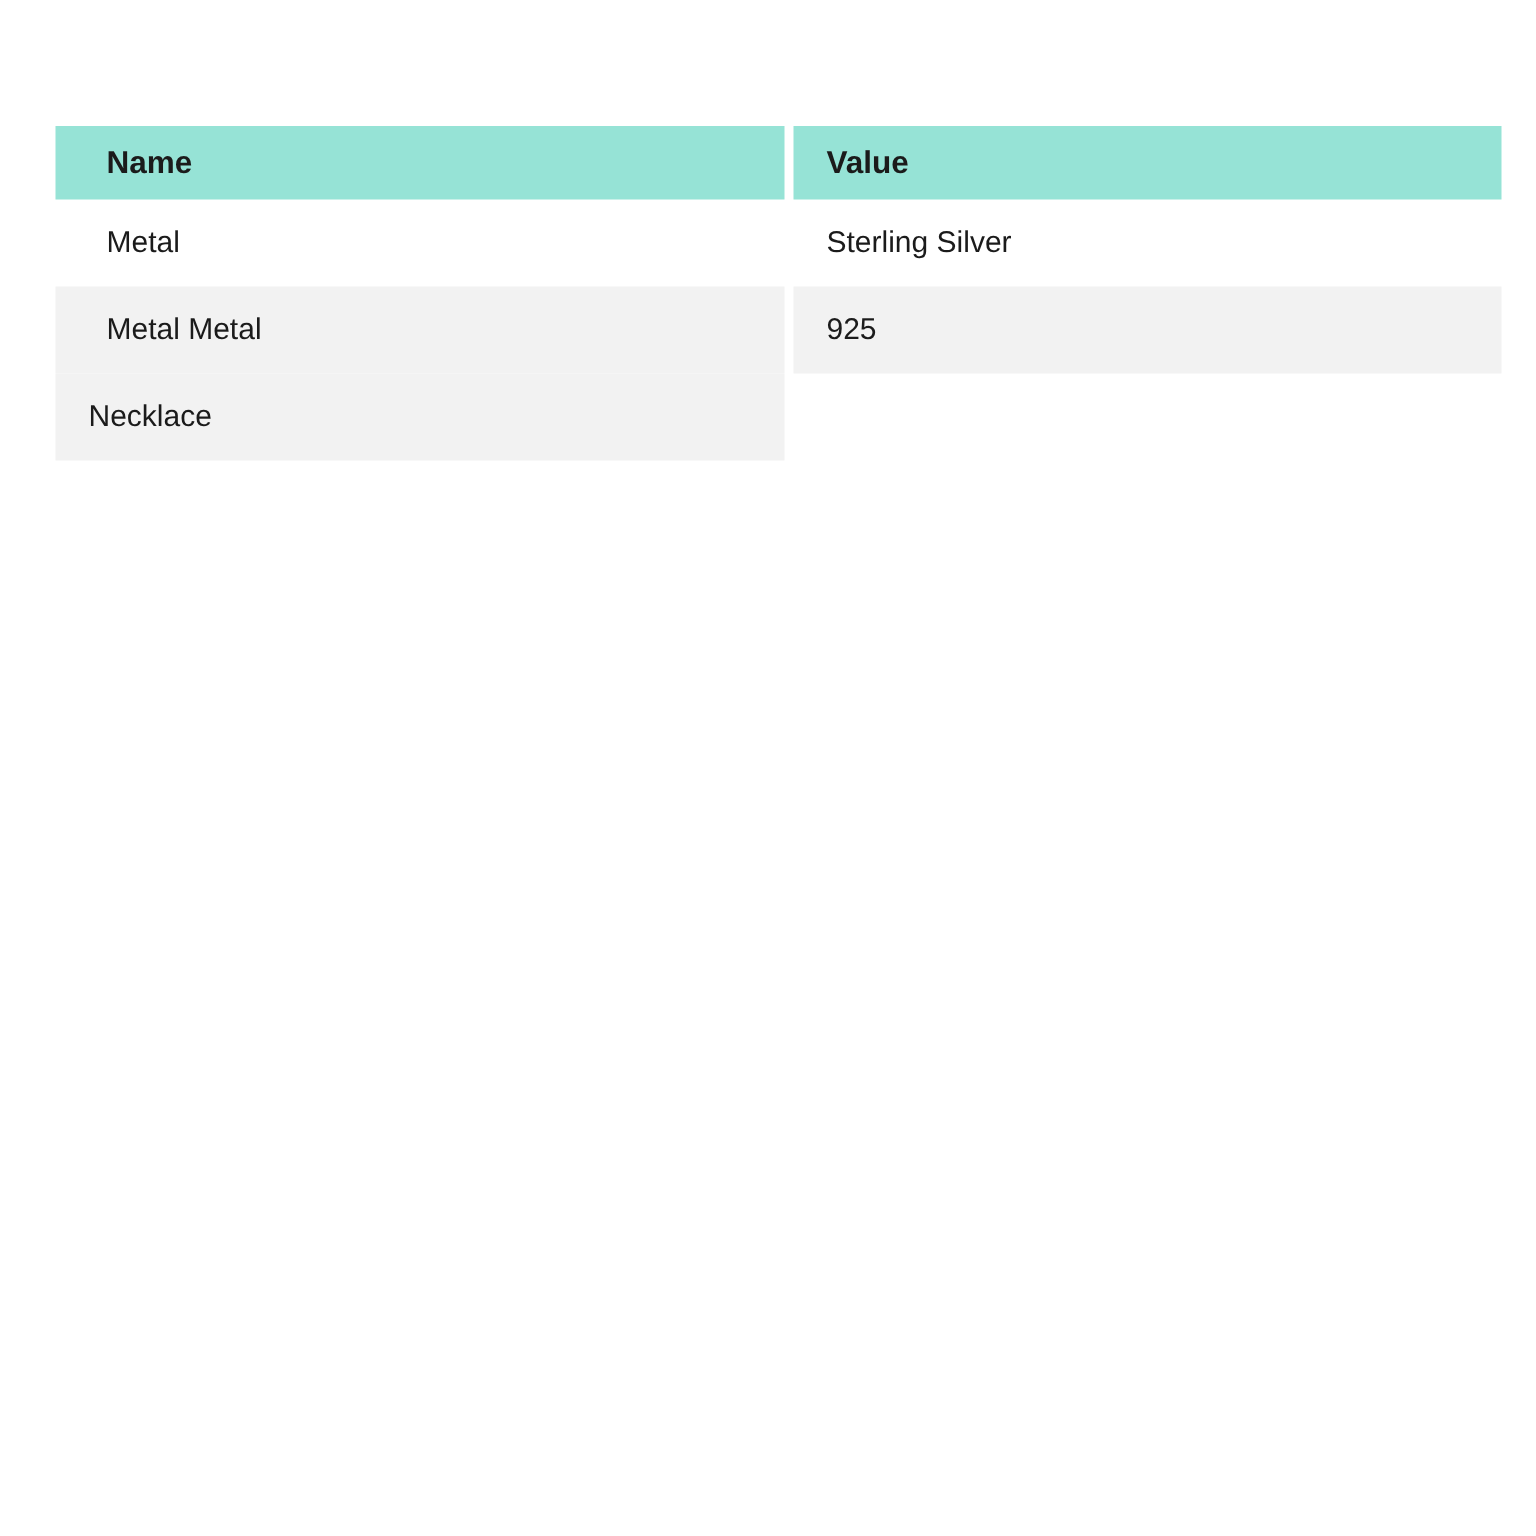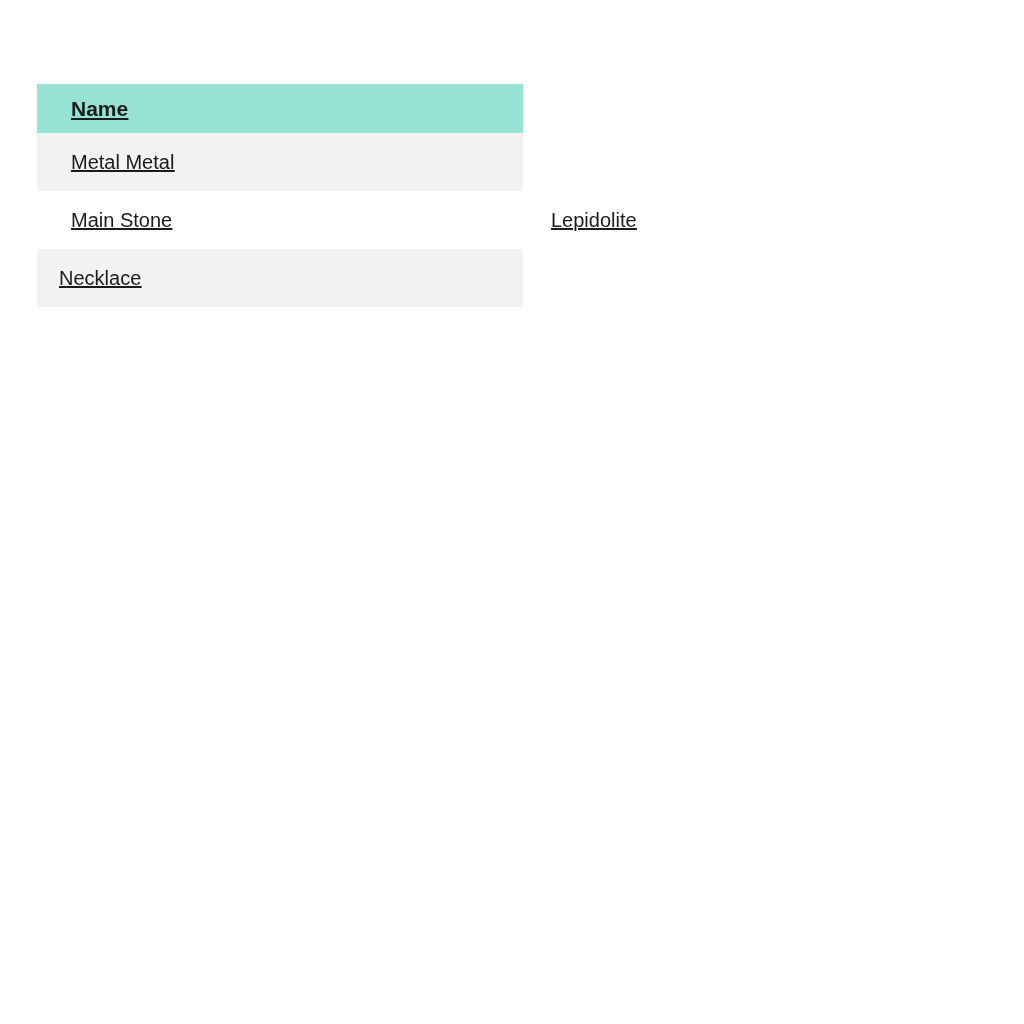--- a/index.html
+++ b/index.html
@@ -1,15 +1,15 @@
 <!DOCTYPE html>
 <html style="--header-bg: #96e3d6; --alt-bg: #f2f2f2;"><head>
 <meta charset="utf-8">
 <style>
-  * { box-sizing: border-box; text-decoration: underline; }
+  * { box-sizing: border-box; }
   html, body {
     margin: 0;
     padding: 0;
     width: 1024px;
     height: 1024px;
     background: #ffffff;
     font-family: "Liberation Sans", sans-serif;
     color: #1b1b1b;
     overflow: hidden;
   }
@@ -54,31 +54,33 @@
   }
 </style>
 </head>
 <body style="color: rgb(27, 27, 27);">
 
 <div class="page">
   <div class="attr-table">
 
     <div class="row header">
       <div class="cell name-col">Name</div>
+      <div class="cell value-col">Value</div>
     </div>
 
+    <div class="row body">
+      <div class="cell name-col">Metal</div>
+      <div class="cell value-col">Sterling Silver</div>
+    </div>
 
     <div class="row body alt">
       <div class="cell name-col">Metal Metal</div>
+      <div class="cell value-col">925</div>
     </div>
 
-    <div class="row body">
-      <div class="cell name-col">Main Stone</div>
-      <div class="cell value-col">Lepidolite</div>
-    </div>
 
     <div class="row body alt">
       <div class="cell value-col">Necklace</div>
     </div>
 
     <div class="row body">
     </div>
 
     <div class="row body alt">
     </div>

